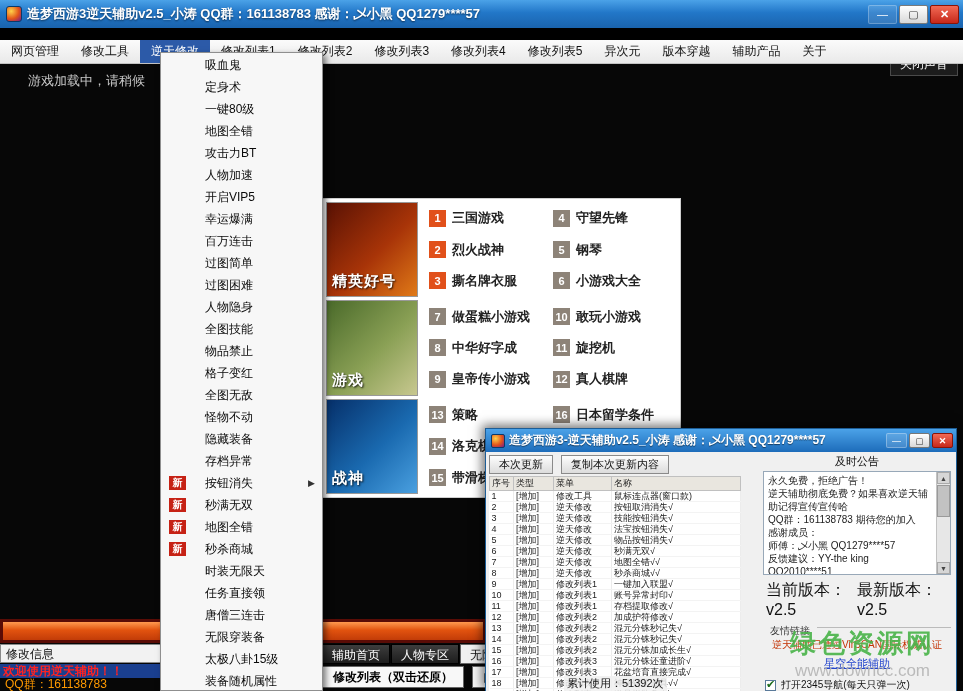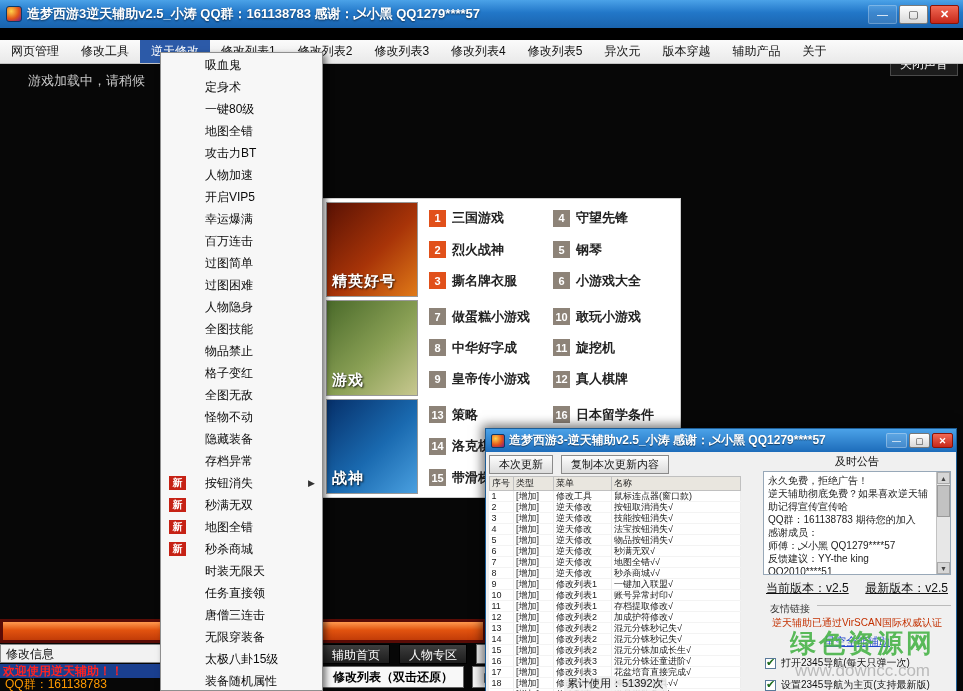--- a/index.html
+++ b/index.html
@@ -39,21 +39,21 @@
     position:absolute; top:53px; right:5px; z-index:6;
     background:#1c1c1c; color:#fff; font-size:12px; border:1px solid #4a4a4a;
     padding:2px 9px; font-family:inherit;
   }
   .loading-bar {
     position:absolute; left:0; top:619px; width:486px; height:24px; z-index:3;
     border:3px solid #5a0c06; background:#7a140a;
   }
   .loading-fill { width:100%; height:100%; background:linear-gradient(180deg,#ff9a50,#e2530f 45%,#c23c08); }
   
-  .tabs-row1 { position:absolute; left:322px; top:644px; height:20px; display:flex; gap:9px; z-index:4; }
+  .tabs-row1 { position:absolute; left:322px; top:644px; height:20px; display:flex; gap:1px; z-index:4; }
   .btab { padding:0 9px; line-height:20px; font-size:12px; background:#f0f0f0; color:#111; border:1px solid #666; }
   .btab.dark { background:linear-gradient(#3d3d3d,#1d1d1d); color:#fff; border-color:#000; }
   .tabs-row2 { position:absolute; left:322px; top:666px; height:22px; display:flex; gap:8px; z-index:4; }
   .btab2 { padding:0 10px; line-height:20px; font-size:12px; font-weight:bold; background:#f8f8f8; color:#000; border:1px solid #666; }
   .status-label {
     position:absolute; left:0; top:644px; width:161px; height:19px; z-index:4;
     background:#f2f2f2; border:1px solid #8a8a8a; font-size:12px; color:#111; padding:1px 5px;
   }
   .status-welcome {
     position:absolute; left:0; top:664px; width:161px; height:14px; z-index:4;
@@ -115,21 +115,21 @@
   .usage { position:absolute; bottom:1px; left:78px; font-size:11px; color:#111; background:rgba(240,240,240,.85); padding:0 3px; }
   .dlg-right { flex:1; padding:1px 5px 2px 2px; position:relative; }
   .notice-title { text-align:center; font-size:11px; color:#111; margin:1px 0 2px; }
   .notice-box { position:relative; border:1px solid #98a8b8; background:#fff; height:104px;
     padding:2px 17px 2px 4px; overflow:hidden; }
   .notice-line { font-size:10px; line-height:13px; color:#222; }
   .vscroll { position:absolute; top:0; right:0; bottom:0; width:14px; background:#e7e7e7; border-left:1px solid #c2c2c2; }
   .varrow { height:12px; font-size:7px; text-align:center; line-height:11px; background:#d6d6d6; border:1px solid #aaa; color:#444; }
   .varrow.vdown { position:absolute; left:0; right:0; bottom:0; }
   .vthumb { position:absolute; top:13px; left:0; right:0; height:32px; background:#c2c2c2; border:1px solid #9a9a9a; }
-  .version-row { display:flex; justify-content:space-between; margin:5px 3px 3px; font-size:12px; color:#111;text-decoration:underline; }
+  .version-row { display:flex; justify-content:space-between; margin:5px 3px 3px; font-size:16px; color:#111; }
   .links-divider { border-top:1px solid #bbb; margin:8px 0 0; text-align:left; height:8px; }
   .links-divider span { position:relative; top:-8px; background:#f0f0f0; padding:0 7px; font-size:10px; color:#333; }
   .cert-text { color:#c33000; text-align:center; font-size:10px; margin:3px 0 2px; white-space:nowrap; }
   .star-link { display:block; text-align:center; color:#2244cc; text-decoration:underline; font-size:11px; margin:4px 0 7px; }
   .cb-list { display:flex; flex-direction:column; gap:8px; padding-left:2px; }
   .cb { display:flex; align-items:center; gap:5px; font-size:10px; color:#111; }
   .cb-box { width:11px; height:11px; min-width:11px; border:1px solid #5a7a9a; background:#fff; position:relative; }
   .cb-box.checked::after { content:"✔"; position:absolute; top:-3px; left:0; font-size:11px; color:#1a6a1a; }
   
   .watermark { position:absolute; right:28px; bottom:10px; z-index:70; text-align:center; pointer-events:none; }

